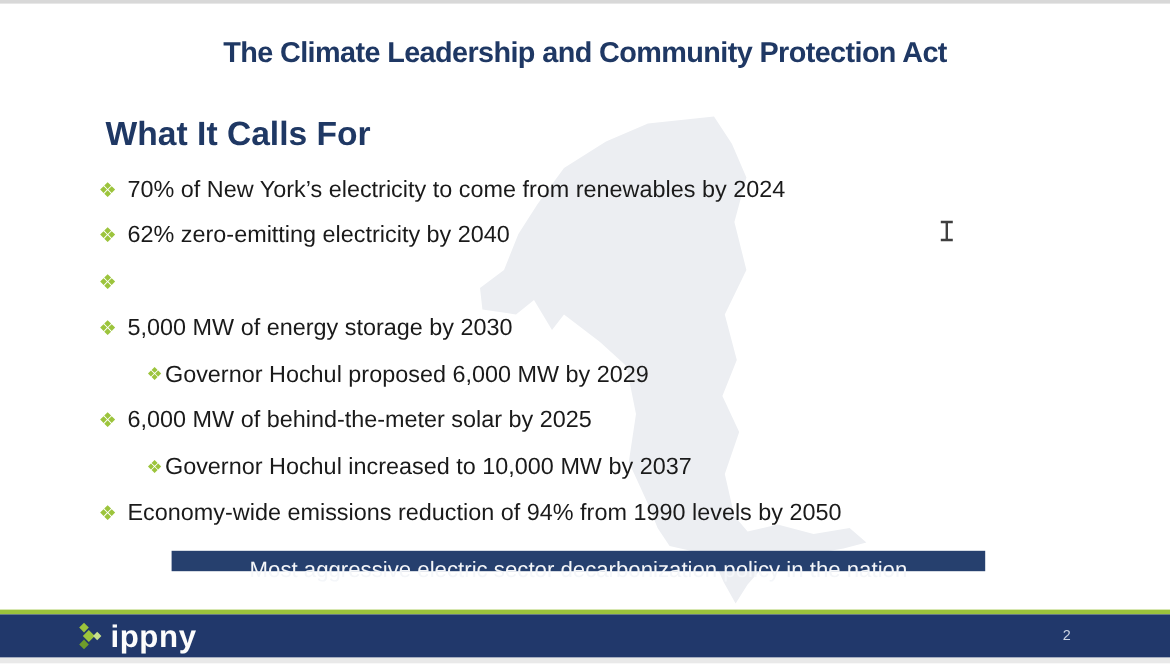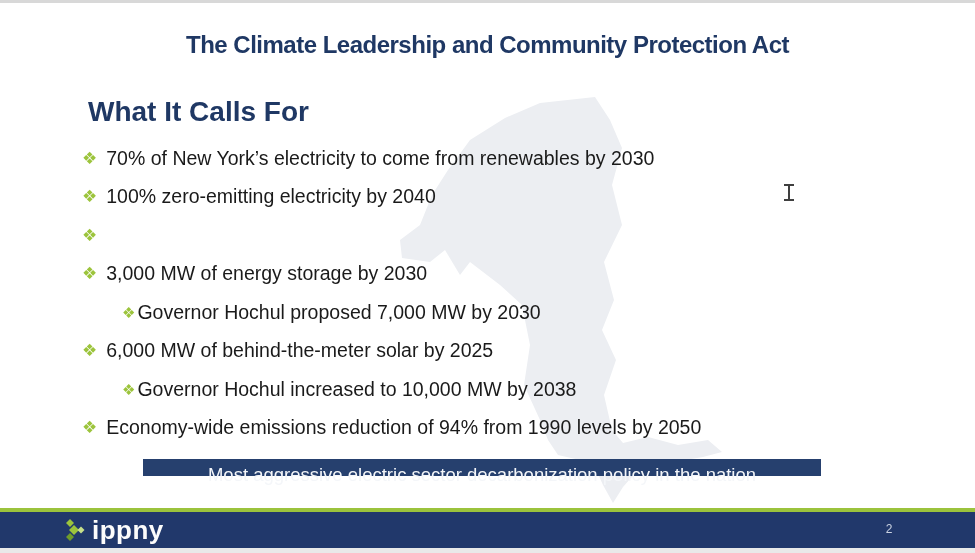--- a/index.html
+++ b/index.html
@@ -121,44 +121,44 @@
     <path fill="#ECEEF2" d="M197 2 L142 8 L107 23 L72 45 L50 75 L34 100 L22 130 L2 145 L4 163 L32 167 L47 155 L62 180 L72 167 L102 190 L124 210 L132 250 L126 290 L142 325 L150 345 L160 360 L195 368 L205 390 L215 408 L225 392 L240 375 L270 368 L305 362 L324 357 L310 345 L280 350 L250 342 L225 348 L214 335 L206 300 L218 265 L204 235 L216 205 L206 167 L224 130 L214 90 L224 53 L212 25 Z"></path>
   </svg>
 
   <h1 class="title">The Climate Leadership and Community Protection Act</h1>
 
   <h2 class="heading">What It Calls For</h2>
 
   <ul class="bullets">
     <li class="bullet-row">
       <span class="glyph">❖</span>
-      <span>70% of New York’s electricity to come from renewables by 2030</span>
+      <span>70% of New York’s electricity to come from renewables by 2024</span>
     </li>
     <li class="bullet-row">
       <span class="glyph">❖</span>
-      <span>100% zero-emitting electricity by 2040</span>
+      <span>62% zero-emitting electricity by 2040</span>
     </li>
     <li class="bullet-row">
       <span class="glyph">❖</span>
     </li>
     <li class="bullet-row">
       <span class="glyph">❖</span>
-      <span>3,000 MW of energy storage by 2030</span>
+      <span>5,000 MW of energy storage by 2030</span>
     </li>
     <li class="bullet-row sub">
       <span class="glyph">❖</span>
-      <span>Governor Hochul proposed 7,000 MW by 2030</span>
+      <span>Governor Hochul proposed 6,000 MW by 2029</span>
     </li>
     <li class="bullet-row">
       <span class="glyph">❖</span>
       <span>6,000 MW of behind-the-meter solar by 2025</span>
     </li>
     <li class="bullet-row sub">
       <span class="glyph">❖</span>
-      <span>Governor Hochul increased to 10,000 MW by 2038</span>
+      <span>Governor Hochul increased to 10,000 MW by 2037</span>
     </li>
     <li class="bullet-row">
       <span class="glyph">❖</span>
       <span>Economy-wide emissions reduction of 94% from 1990 levels by 2050</span>
     </li>
   </ul>
 
   <div class="banner">
     <span>Most aggressive electric sector decarbonization policy in the nation</span>
   </div>

